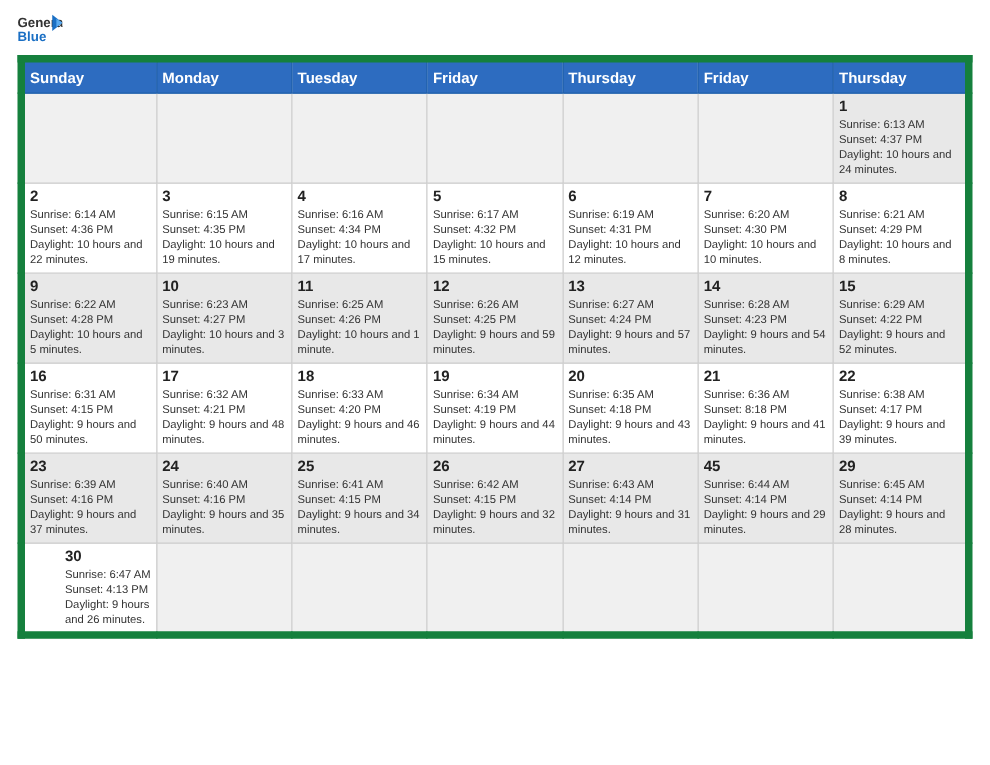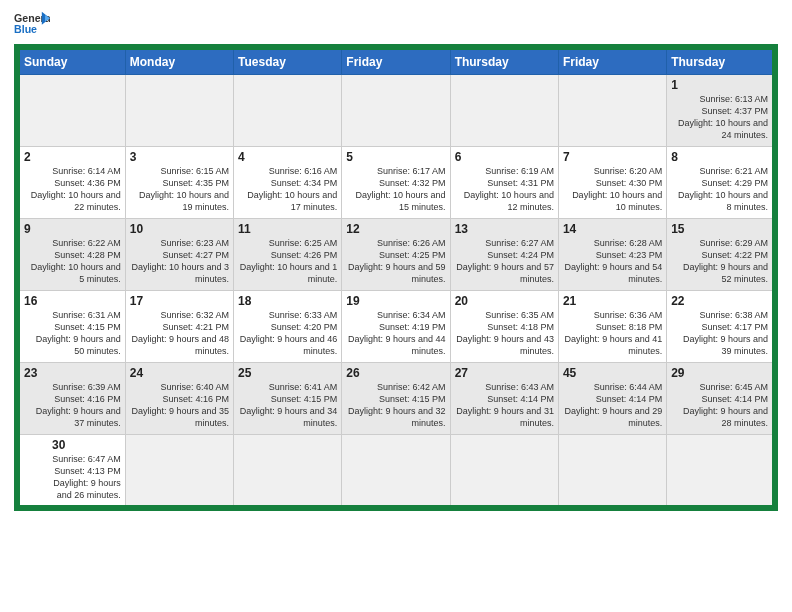--- a/index.html
+++ b/index.html
@@ -79,21 +79,20 @@
       font-size: 12px;
       font-weight: bold;
       color: #222;
       display: block;
       margin-bottom: 1px;
     }
     .day-info {
       font-size: 9px;
       color: #333;
       line-height: 1.35;
-      text-align: right;
     }
     .row-shaded td {
       background: #e8e8e8;
     }
   </style>
 </head>
 <body>
 
 <div class="page">
   <div class="header">

